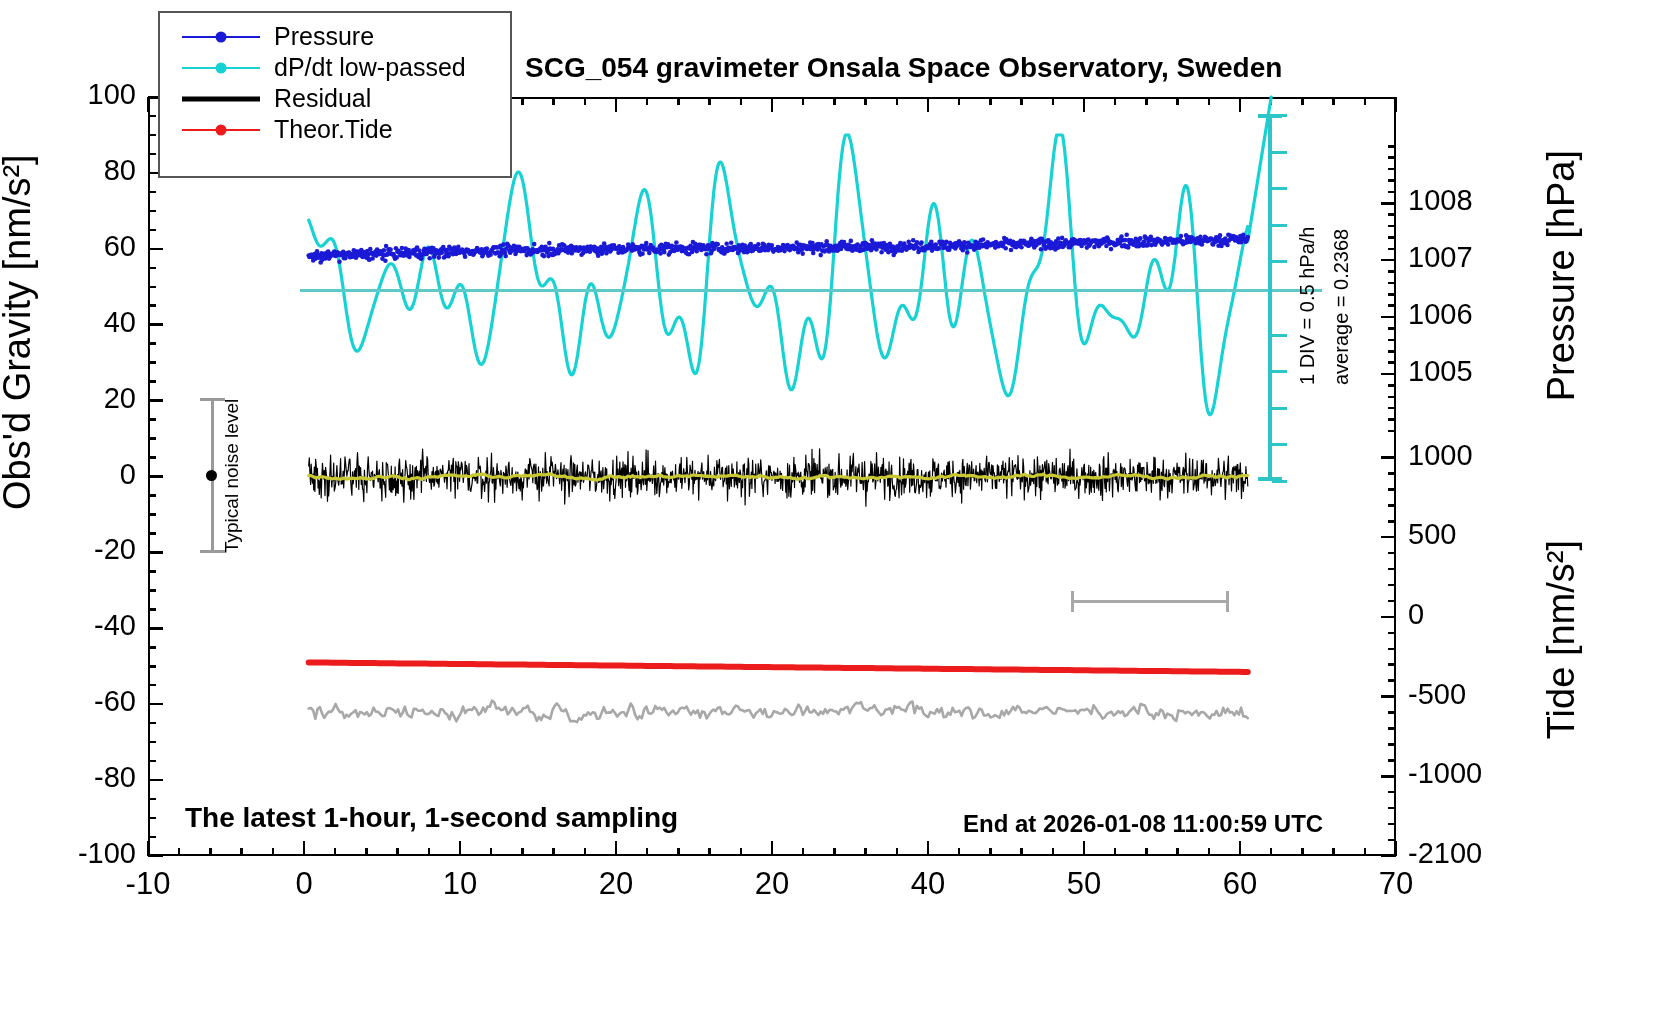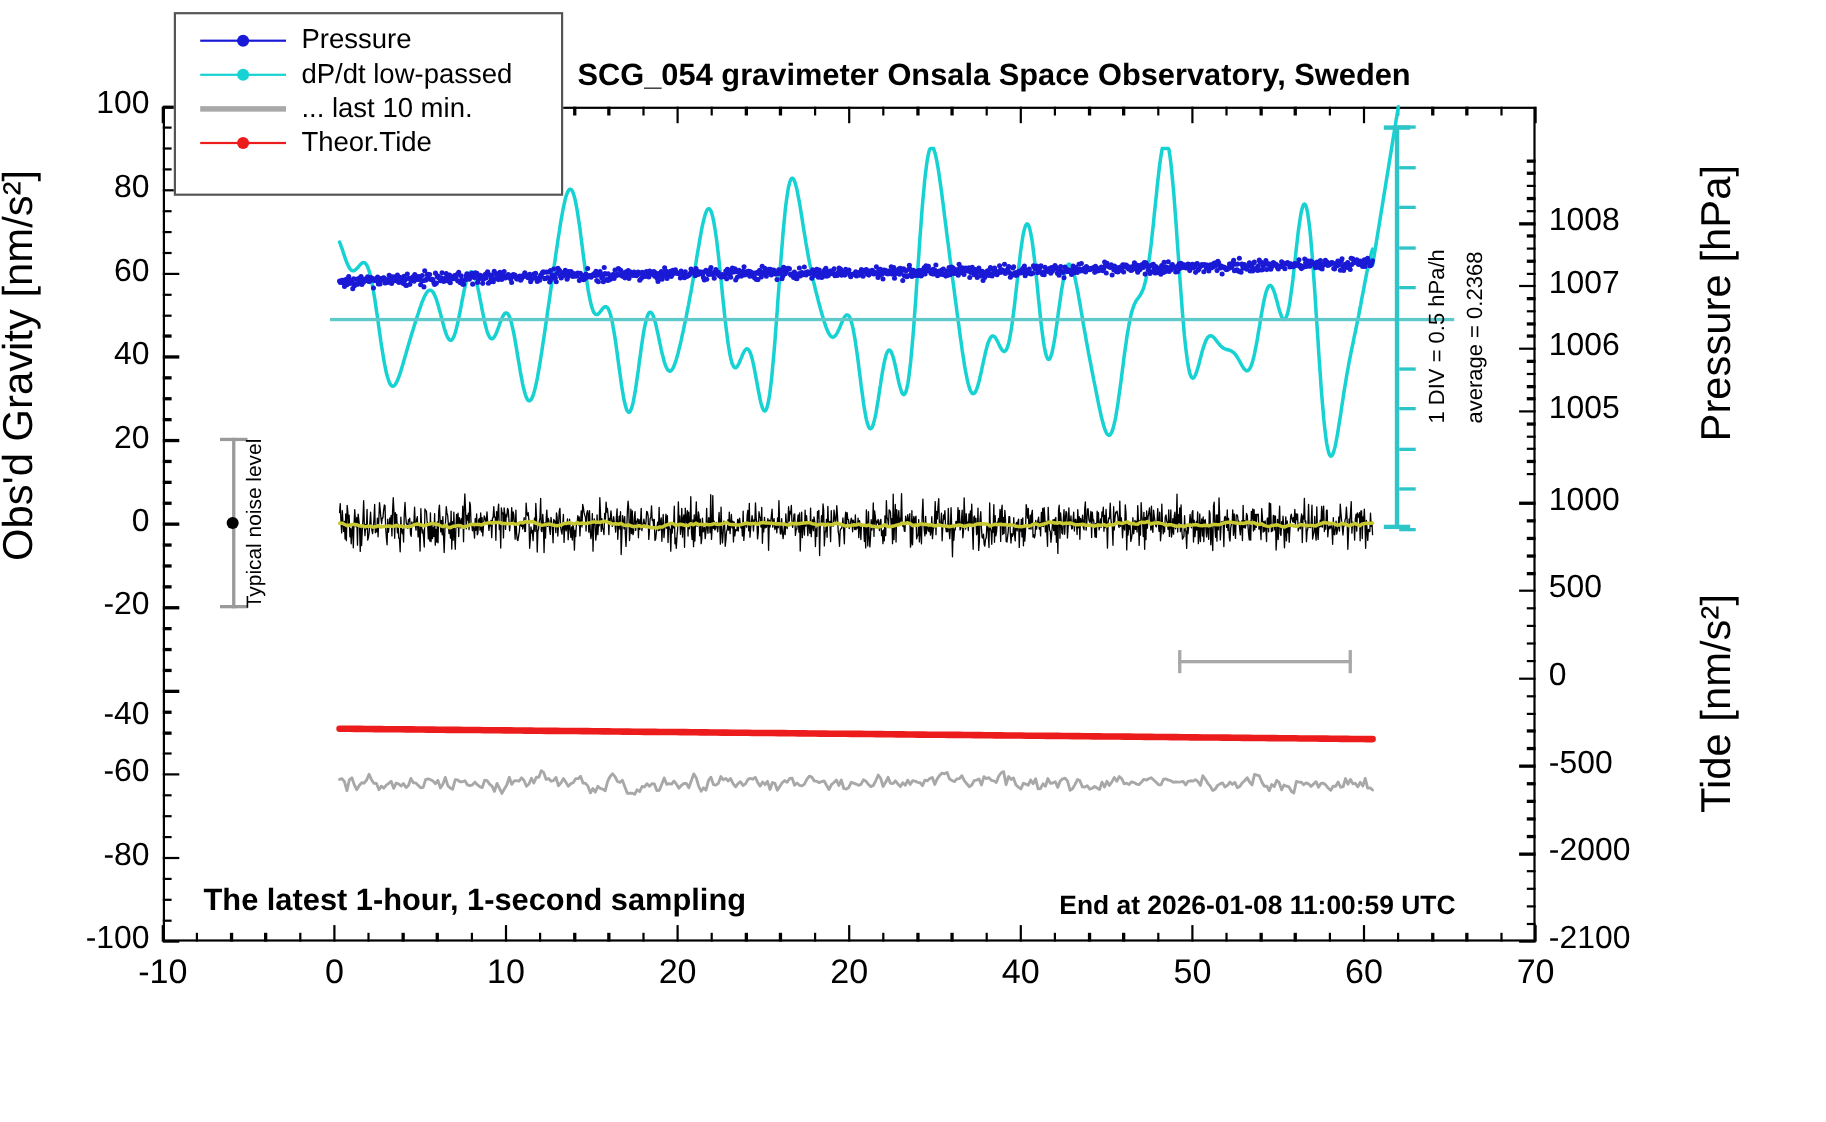--- a/index.html
+++ b/index.html
@@ -262,21 +262,21 @@
       <div class="tick" style="position: absolute; left: 1388px; top: 551.909px; width: 8px; height: 2.5px; background: rgb(0, 0, 0);"></div>
       <div class="tick" style="position: absolute; left: 1388px; top: 520.031px; width: 8px; height: 2.5px; background: rgb(0, 0, 0);"></div>
       <div class="tick" style="position: absolute; left: 1388px; top: 504.092px; width: 8px; height: 2.5px; background: rgb(0, 0, 0);"></div>
       <div class="tick" style="position: absolute; left: 1388px; top: 488.153px; width: 8px; height: 2.5px; background: rgb(0, 0, 0);"></div>
       <div class="tick" style="position: absolute; left: 1388px; top: 472.214px; width: 8px; height: 2.5px; background: rgb(0, 0, 0);"></div>
     </div>
   <div id="labels-layer">
       <div class="" style="position: absolute; left: 0px; width: 136px; text-align: right; top: 837px; font-size: 29px;">-100</div>
       <div class="" style="position: absolute; left: 0px; width: 136px; text-align: right; top: 761.1px; font-size: 29px;">-80</div>
       <div class="" style="position: absolute; left: 0px; width: 136px; text-align: right; top: 685.2px; font-size: 29px;">-60</div>
-      <div class="" style="position: absolute; left: 0px; width: 136px; text-align: right; top: 609.3px; font-size: 29px; margin-top: 24px;">-40</div>
+      <div class="" style="position: absolute; left: 0px; width: 136px; text-align: right; top: 609.3px; font-size: 29px;">-40</div>
       <div class="" style="position: absolute; left: 0px; width: 136px; text-align: right; top: 533.4px; font-size: 29px;">-20</div>
       <div class="" style="position: absolute; left: 0px; width: 136px; text-align: right; top: 457.5px; font-size: 29px;">0</div>
       <div class="" style="position: absolute; left: 0px; width: 136px; text-align: right; top: 381.6px; font-size: 29px;">20</div>
       <div class="" style="position: absolute; left: 0px; width: 136px; text-align: right; top: 305.7px; font-size: 29px;">40</div>
       <div class="" style="position: absolute; left: 0px; width: 136px; text-align: right; top: 229.8px; font-size: 29px;">60</div>
       <div class="" style="position: absolute; left: 0px; width: 136px; text-align: right; top: 153.9px; font-size: 29px;">80</div>
       <div class="" style="position: absolute; left: 0px; width: 136px; text-align: right; top: 78px; font-size: 29px;">100</div>
       <div class="" style="position: absolute; left: 148px; top: 866px; font-size: 31px; transform: translateX(-50%);">-10</div>
       <div class="" style="position: absolute; left: 304px; top: 866px; font-size: 31px; transform: translateX(-50%);">0</div>
       <div class="" style="position: absolute; left: 460px; top: 866px; font-size: 31px; transform: translateX(-50%);">10</div>
@@ -284,21 +284,21 @@
       <div class="" style="position: absolute; left: 772px; top: 866px; font-size: 31px; transform: translateX(-50%);">20</div>
       <div class="" style="position: absolute; left: 928px; top: 866px; font-size: 31px; transform: translateX(-50%);">40</div>
       <div class="" style="position: absolute; left: 1084px; top: 866px; font-size: 31px; transform: translateX(-50%);">50</div>
       <div class="" style="position: absolute; left: 1240px; top: 866px; font-size: 31px; transform: translateX(-50%);">60</div>
       <div class="" style="position: absolute; left: 1396px; top: 866px; font-size: 31px; transform: translateX(-50%);">70</div>
       <div class="" style="position: absolute; left: 1408px; top: 355.035px; font-size: 29px;">1005</div>
       <div class="" style="position: absolute; left: 1408px; top: 298.11px; font-size: 29px;">1006</div>
       <div class="" style="position: absolute; left: 1408px; top: 241.185px; font-size: 29px;">1007</div>
       <div class="" style="position: absolute; left: 1408px; top: 184.26px; font-size: 29px;">1008</div>
       <div class="" style="position: absolute; left: 1408px; top: 837px; font-size: 29px;">-2100</div>
-      <div class="" style="position: absolute; left: 1408px; top: 757.305px; font-size: 29px;">-2000</div>
+      <div class="" style="position: absolute; left: 1408px; top: 757.305px; font-size: 29px;">-1000</div>
       <div class="" style="position: absolute; left: 1408px; top: 677.61px; font-size: 29px;">-500</div>
       <div class="" style="position: absolute; left: 1408px; top: 597.915px; font-size: 29px;">0</div>
       <div class="" style="position: absolute; left: 1408px; top: 518.22px; font-size: 29px;">500</div>
       <div class="" style="position: absolute; left: 1408px; top: 438.525px; font-size: 29px;">1000</div>
     </div>
 
   <svg class="series" id="svg-series" width="1660" height="1020">
       <path d="M308.7 662.5 L313.4 662.5 L318.1 662.5 L322.8 662.6 L327.5 662.6 L332.2 662.7 L336.9 662.7 L341.5 662.8 L346.2 662.8 L350.9 662.9 L355.6 662.9 L360.3 663.0 L365.0 663.0 L369.7 663.1 L374.4 663.1 L379.1 663.2 L383.8 663.2 L388.5 663.3 L393.2 663.3 L397.9 663.4 L402.6 663.4 L407.3 663.5 L412.0 663.5 L416.7 663.5 L421.4 663.6 L426.1 663.6 L430.8 663.7 L435.5 663.7 L440.2 663.8 L444.9 663.8 L449.5 663.9 L454.2 663.9 L458.9 664.0 L463.6 664.0 L468.3 664.1 L473.0 664.1 L477.7 664.2 L482.4 664.2 L487.1 664.3 L491.8 664.3 L496.5 664.4 L501.2 664.4 L505.9 664.4 L510.6 664.5 L515.3 664.5 L520.0 664.6 L524.7 664.6 L529.4 664.7 L534.1 664.7 L538.8 664.8 L543.5 664.8 L548.2 664.9 L552.9 664.9 L557.5 665.0 L562.2 665.0 L566.9 665.1 L571.6 665.1 L576.3 665.2 L581.0 665.2 L585.7 665.3 L590.4 665.3 L595.1 665.3 L599.8 665.4 L604.5 665.4 L609.2 665.5 L613.9 665.5 L618.6 665.6 L623.3 665.6 L628.0 665.7 L632.7 665.7 L637.4 665.8 L642.1 665.8 L646.8 665.9 L651.5 665.9 L656.2 666.0 L660.9 666.0 L665.5 666.1 L670.2 666.1 L674.9 666.2 L679.6 666.2 L684.3 666.3 L689.0 666.3 L693.7 666.3 L698.4 666.4 L703.1 666.4 L707.8 666.5 L712.5 666.5 L717.2 666.6 L721.9 666.6 L726.6 666.7 L731.3 666.7 L736.0 666.8 L740.7 666.8 L745.4 666.9 L750.1 666.9 L754.8 667.0 L759.5 667.0 L764.2 667.1 L768.8 667.1 L773.5 667.2 L778.2 667.2 L782.9 667.2 L787.6 667.3 L792.3 667.3 L797.0 667.4 L801.7 667.4 L806.4 667.5 L811.1 667.5 L815.8 667.6 L820.5 667.6 L825.2 667.7 L829.9 667.7 L834.6 667.8 L839.3 667.8 L844.0 667.9 L848.7 667.9 L853.4 668.0 L858.1 668.0 L862.8 668.1 L867.5 668.1 L872.2 668.1 L876.8 668.2 L881.5 668.2 L886.2 668.3 L890.9 668.3 L895.6 668.4 L900.3 668.4 L905.0 668.5 L909.7 668.5 L914.4 668.6 L919.1 668.6 L923.8 668.7 L928.5 668.7 L933.2 668.8 L937.9 668.8 L942.6 668.9 L947.3 668.9 L952.0 669.0 L956.7 669.0 L961.4 669.0 L966.1 669.1 L970.8 669.1 L975.5 669.2 L980.2 669.2 L984.8 669.3 L989.5 669.3 L994.2 669.4 L998.9 669.4 L1003.6 669.5 L1008.3 669.5 L1013.0 669.6 L1017.7 669.6 L1022.4 669.7 L1027.1 669.7 L1031.8 669.8 L1036.5 669.8 L1041.2 669.9 L1045.9 669.9 L1050.6 670.0 L1055.3 670.0 L1060.0 670.0 L1064.7 670.1 L1069.4 670.1 L1074.1 670.2 L1078.8 670.2 L1083.5 670.3 L1088.1 670.3 L1092.8 670.4 L1097.5 670.4 L1102.2 670.5 L1106.9 670.5 L1111.6 670.6 L1116.3 670.6 L1121.0 670.7 L1125.7 670.7 L1130.4 670.8 L1135.1 670.8 L1139.8 670.9 L1144.5 670.9 L1149.2 670.9 L1153.9 671.0 L1158.6 671.0 L1163.3 671.1 L1168.0 671.1 L1172.7 671.2 L1177.4 671.2 L1182.1 671.3 L1186.8 671.3 L1191.5 671.4 L1196.1 671.4 L1200.8 671.5 L1205.5 671.5 L1210.2 671.6 L1214.9 671.6 L1219.6 671.7 L1224.3 671.7 L1229.0 671.8 L1233.7 671.8 L1238.4 671.8 L1243.1 671.9 L1247.8 671.9 " fill="none" stroke="#ec1c1c" stroke-width="6" stroke-linejoin="round" stroke-linecap="round"></path>
       <path d="M308.7 708.6 L310.9 707.9 L313.2 710.7 L315.4 718.8 L317.6 708.9 L319.9 707.1 L322.1 713.5 L324.3 717.9 L326.6 714.1 L328.8 711.6 L331.0 712.0 L333.3 709.1 L335.5 703.9 L337.7 708.8 L340.0 712.2 L342.2 712.1 L344.5 717.9 L346.7 714.7 L348.9 716.5 L351.2 713.7 L353.4 712.2 L355.6 710.2 L357.9 716.7 L360.1 712.0 L362.3 712.7 L364.6 714.5 L366.8 712.2 L369.1 716.0 L371.3 714.1 L373.5 707.7 L375.8 711.7 L378.0 711.7 L380.2 714.0 L382.5 716.2 L384.7 715.8 L386.9 708.7 L389.2 708.0 L391.4 708.9 L393.6 710.1 L395.9 712.5 L398.1 709.4 L400.4 716.3 L402.6 713.0 L404.8 706.7 L407.1 714.2 L409.3 716.4 L411.5 717.4 L413.8 708.9 L416.0 709.0 L418.2 710.7 L420.5 710.7 L422.7 709.8 L425.0 713.6 L427.2 714.3 L429.4 713.5 L431.7 711.0 L433.9 713.4 L436.1 715.1 L438.4 716.0 L440.6 709.2 L442.8 709.6 L445.1 712.9 L447.3 714.6 L449.5 719.4 L451.8 712.2 L454.0 716.4 L456.3 721.3 L458.5 717.2 L460.7 713.6 L463.0 706.6 L465.2 713.0 L467.4 710.0 L469.7 709.6 L471.9 710.1 L474.1 707.1 L476.4 709.6 L478.6 714.8 L480.9 712.7 L483.1 707.5 L485.3 711.8 L487.6 706.6 L489.8 706.7 L492.0 700.6 L494.3 702.4 L496.5 708.6 L498.7 707.7 L501.0 710.2 L503.2 709.6 L505.4 706.8 L507.7 714.3 L509.9 711.9 L512.2 707.8 L514.4 711.0 L516.6 714.8 L518.9 712.4 L521.1 711.6 L523.3 708.0 L525.6 707.9 L527.8 705.6 L530.0 711.8 L532.3 712.2 L534.5 714.7 L536.8 720.8 L539.0 716.8 L541.2 720.1 L543.5 714.8 L545.7 716.7 L547.9 717.4 L550.2 718.8 L552.4 710.3 L554.6 705.9 L556.9 703.5 L559.1 706.0 L561.3 710.4 L563.6 711.2 L565.8 709.3 L568.1 715.4 L570.3 721.2 L572.5 721.0 L574.8 721.1 L577.0 722.1 L579.2 718.0 L581.5 719.6 L583.7 715.0 L585.9 715.4 L588.2 712.4 L590.4 714.7 L592.7 712.4 L594.9 712.7 L597.1 718.7 L599.4 718.5 L601.6 712.9 L603.8 707.2 L606.1 713.0 L608.3 712.4 L610.5 712.8 L612.8 710.0 L615.0 713.0 L617.2 716.6 L619.5 713.9 L621.7 712.3 L624.0 712.3 L626.2 716.2 L628.4 710.0 L630.7 703.5 L632.9 707.0 L635.1 714.6 L637.4 719.3 L639.6 716.2 L641.8 718.3 L644.1 709.5 L646.3 706.5 L648.6 713.3 L650.8 713.7 L653.0 712.2 L655.3 705.9 L657.5 709.0 L659.7 707.6 L662.0 709.9 L664.2 707.8 L666.4 712.3 L668.7 715.3 L670.9 712.4 L673.1 710.6 L675.4 714.0 L677.6 712.8 L679.9 708.7 L682.1 707.6 L684.3 708.4 L686.6 706.6 L688.8 711.3 L691.0 714.7 L693.3 710.9 L695.5 713.3 L697.7 710.3 L700.0 717.7 L702.2 711.4 L704.5 712.2 L706.7 718.4 L708.9 714.9 L711.2 711.4 L713.4 709.6 L715.6 711.1 L717.9 707.7 L720.1 707.4 L722.3 713.8 L724.6 711.8 L726.8 713.9 L729.0 714.4 L731.3 712.9 L733.5 708.5 L735.8 705.6 L738.0 706.5 L740.2 709.9 L742.5 710.3 L744.7 711.5 L746.9 710.5 L749.2 710.0 L751.4 713.8 L753.6 717.7 L755.9 713.3 L758.1 711.4 L760.4 709.2 L762.6 714.0 L764.8 709.1 L767.1 716.8 L769.3 717.3 L771.5 716.1 L773.8 711.2 L776.0 712.0 L778.2 712.8 L780.5 713.9 L782.7 713.1 L784.9 708.9 L787.2 710.2 L789.4 713.1 L791.7 715.1 L793.9 714.1 L796.1 709.8 L798.4 704.6 L800.6 707.5 L802.8 715.0 L805.1 711.2 L807.3 706.6 L809.5 712.1 L811.8 712.4 L814.0 709.9 L816.3 712.7 L818.5 715.1 L820.7 711.5 L823.0 713.9 L825.2 709.2 L827.4 713.1 L829.7 709.7 L831.9 710.1 L834.1 711.2 L836.4 711.6 L838.6 714.2 L840.8 709.2 L843.1 709.8 L845.3 707.7 L847.6 706.9 L849.8 713.1 L852.0 708.1 L854.3 704.9 L856.5 702.8 L858.7 703.5 L861.0 702.2 L863.2 708.1 L865.4 709.5 L867.7 710.6 L869.9 708.1 L872.2 707.9 L874.4 705.2 L876.6 709.7 L878.9 712.5 L881.1 715.2 L883.3 713.9 L885.6 709.6 L887.8 709.2 L890.0 708.2 L892.3 713.6 L894.5 706.1 L896.7 707.8 L899.0 706.9 L901.2 709.5 L903.5 709.9 L905.7 711.3 L907.9 705.7 L910.2 702.5 L912.4 701.5 L914.6 713.2 L916.9 705.9 L919.1 708.6 L921.3 707.3 L923.6 713.6 L925.8 715.6 L928.1 717.2 L930.3 712.0 L932.5 712.9 L934.8 713.8 L937.0 709.0 L939.2 712.5 L941.5 708.0 L943.7 717.1 L945.9 716.8 L948.2 712.6 L950.4 714.8 L952.6 707.8 L954.9 712.2 L957.1 711.8 L959.4 710.7 L961.6 715.8 L963.8 710.1 L966.1 708.0 L968.3 707.4 L970.5 710.1 L972.8 718.5 L975.0 717.1 L977.2 713.3 L979.5 708.7 L981.7 709.7 L984.0 715.4 L986.2 715.5 L988.4 714.2 L990.7 717.5 L992.9 716.6 L995.1 715.0 L997.4 716.4 L999.6 717.8 L1001.8 711.0 L1004.1 715.5 L1006.3 710.3 L1008.5 714.1 L1010.8 710.8 L1013.0 706.8 L1015.3 710.2 L1017.5 706.0 L1019.7 707.8 L1022.0 712.6 L1024.2 712.0 L1026.4 713.2 L1028.7 710.7 L1030.9 711.4 L1033.1 712.8 L1035.4 713.3 L1037.6 711.2 L1039.9 708.4 L1042.1 709.2 L1044.3 708.0 L1046.6 707.0 L1048.8 709.1 L1051.0 711.1 L1053.3 713.5 L1055.5 713.4 L1057.7 708.4 L1060.0 708.1 L1062.2 709.2 L1064.4 709.7 L1066.7 711.1 L1068.9 710.8 L1071.2 711.0 L1073.4 710.8 L1075.6 710.4 L1077.9 713.6 L1080.1 710.3 L1082.3 709.8 L1084.6 710.1 L1086.8 708.8 L1089.0 710.5 L1091.3 714.0 L1093.5 705.2 L1095.8 708.4 L1098.0 712.1 L1100.2 714.7 L1102.5 718.6 L1104.7 717.4 L1106.9 714.0 L1109.2 712.6 L1111.4 711.7 L1113.6 715.4 L1115.9 713.9 L1118.1 711.0 L1120.3 713.1 L1122.6 711.3 L1124.8 716.1 L1127.1 714.9 L1129.3 711.7 L1131.5 709.8 L1133.8 707.0 L1136.0 710.9 L1138.2 713.6 L1140.5 704.0 L1142.7 704.7 L1144.9 705.4 L1147.2 711.1 L1149.4 714.8 L1151.7 714.7 L1153.9 718.9 L1156.1 713.2 L1158.4 715.1 L1160.6 709.5 L1162.8 711.3 L1165.1 718.1 L1167.3 713.6 L1169.5 714.7 L1171.8 715.4 L1174.0 719.3 L1176.2 720.9 L1178.5 710.4 L1180.7 711.0 L1183.0 711.1 L1185.2 713.4 L1187.4 711.7 L1189.7 712.6 L1191.9 715.0 L1194.1 712.7 L1196.4 710.6 L1198.6 715.6 L1200.8 712.2 L1203.1 712.0 L1205.3 713.8 L1207.6 716.6 L1209.8 718.5 L1212.0 714.6 L1214.3 714.8 L1216.5 710.9 L1218.7 715.7 L1221.0 715.2 L1223.2 707.8 L1225.4 713.0 L1227.7 708.6 L1229.9 712.6 L1232.1 712.1 L1234.4 715.3 L1236.6 711.1 L1238.9 714.6 L1241.1 707.7 L1243.3 716.4 L1245.6 716.3 L1247.8 718.2 " fill="none" stroke="#a8a8a8" stroke-width="2.6" stroke-linejoin="round" stroke-linecap="round"></path>
       <path d="M308.7 465.9 L309.3 457.8 L309.9 472.4 L310.6 484.5 L311.2 464.2 L311.8 475.8 L312.4 483.1 L313.1 474.0 L313.7 490.0 L314.3 467.1 L314.9 491.5 L315.6 459.4 L316.2 465.0 L316.8 476.0 L317.4 468.4 L318.1 488.0 L318.7 480.6 L319.3 494.4 L319.9 481.8 L320.6 477.9 L321.2 498.0 L321.8 477.8 L322.5 463.3 L323.1 473.8 L323.7 478.8 L324.3 470.4 L325.0 495.6 L325.6 467.4 L326.2 472.8 L326.8 477.7 L327.5 501.3 L328.1 479.8 L328.7 496.0 L329.3 483.9 L330.0 471.3 L330.6 455.2 L331.2 476.4 L331.8 486.9 L332.5 476.7 L333.1 480.7 L333.7 463.1 L334.3 491.1 L335.0 488.2 L335.6 484.1 L336.2 476.1 L336.9 465.6 L337.5 478.6 L338.1 481.9 L338.7 485.1 L339.4 478.9 L340.0 471.3 L340.6 458.6 L341.2 484.3 L341.9 477.8 L342.5 483.6 L343.1 471.0 L343.7 488.0 L344.4 472.1 L345.0 456.9 L345.6 463.1 L346.2 470.0 L346.9 476.1 L347.5 470.9 L348.1 470.9 L348.7 464.4 L349.4 459.1 L350.0 459.5 L350.6 479.4 L351.3 489.5 L351.9 495.2 L352.5 471.9 L353.1 483.9 L353.8 478.2 L354.4 470.9 L355.0 478.2 L355.6 468.6 L356.3 487.2 L356.9 464.3 L357.5 452.5 L358.1 464.1 L358.8 489.4 L359.4 466.1 L360.0 477.4 L360.6 467.7 L361.3 484.3 L361.9 476.4 L362.5 489.1 L363.1 489.3 L363.8 501.6 L364.4 470.1 L365.0 482.0 L365.7 485.0 L366.3 481.0 L366.9 492.7 L367.5 468.1 L368.2 456.8 L368.8 469.0 L369.4 476.0 L370.0 476.2 L370.7 480.3 L371.3 472.5 L371.9 473.6 L372.5 471.1 L373.2 485.6 L373.8 487.5 L374.4 474.4 L375.0 477.0 L375.7 476.1 L376.3 474.8 L376.9 461.1 L377.5 477.1 L378.2 481.9 L378.8 472.1 L379.4 469.7 L380.1 488.1 L380.7 476.2 L381.3 485.7 L381.9 501.0 L382.6 462.5 L383.2 477.0 L383.8 484.4 L384.4 481.7 L385.1 489.0 L385.7 497.3 L386.3 462.7 L386.9 464.5 L387.6 464.4 L388.2 473.1 L388.8 477.3 L389.4 489.9 L390.1 475.6 L390.7 491.8 L391.3 466.2 L391.9 492.4 L392.6 474.9 L393.2 489.6 L393.8 479.7 L394.5 487.6 L395.1 466.9 L395.7 495.6 L396.3 481.2 L397.0 492.7 L397.6 474.5 L398.2 493.4 L398.8 465.0 L399.5 459.2 L400.1 473.6 L400.7 483.6 L401.3 473.1 L402.0 486.2 L402.6 469.6 L403.2 487.2 L403.8 502.2 L404.5 480.2 L405.1 473.9 L405.7 460.6 L406.3 466.3 L407.0 468.8 L407.6 476.7 L408.2 485.0 L408.9 475.3 L409.5 489.1 L410.1 464.7 L410.7 499.1 L411.4 474.2 L412.0 491.1 L412.6 465.7 L413.2 486.0 L413.9 499.4 L414.5 478.8 L415.1 467.6 L415.7 479.4 L416.4 466.4 L417.0 487.8 L417.6 470.6 L418.2 473.5 L418.9 479.9 L419.5 471.4 L420.1 478.4 L420.7 460.2 L421.4 492.4 L422.0 462.7 L422.6 449.1 L423.3 465.7 L423.9 480.7 L424.5 468.5 L425.1 472.9 L425.8 466.4 L426.4 481.5 L427.0 456.6 L427.6 459.3 L428.3 477.4 L428.9 477.4 L429.5 482.5 L430.1 477.6 L430.8 482.5 L431.4 489.2 L432.0 471.5 L432.6 482.1 L433.3 467.3 L433.9 486.2 L434.5 484.5 L435.1 472.7 L435.8 471.4 L436.4 481.9 L437.0 466.3 L437.7 483.6 L438.3 470.6 L438.9 487.2 L439.5 478.3 L440.2 469.0 L440.8 470.5 L441.4 472.7 L442.0 476.1 L442.7 465.3 L443.3 474.2 L443.9 474.6 L444.5 482.2 L445.2 476.1 L445.8 478.0 L446.4 473.2 L447.0 488.8 L447.7 471.0 L448.3 470.6 L448.9 460.5 L449.5 470.0 L450.2 470.2 L450.8 491.2 L451.4 465.1 L452.1 475.0 L452.7 464.6 L453.3 458.3 L453.9 481.4 L454.6 474.6 L455.2 498.2 L455.8 461.7 L456.4 466.9 L457.1 466.3 L457.7 489.0 L458.3 461.7 L458.9 466.6 L459.6 481.3 L460.2 467.7 L460.8 469.8 L461.4 462.1 L462.1 463.9 L462.7 473.5 L463.3 482.5 L463.9 475.4 L464.6 474.6 L465.2 461.4 L465.8 476.3 L466.5 465.4 L467.1 468.1 L467.7 476.8 L468.3 490.1 L469.0 463.7 L469.6 484.6 L470.2 490.4 L470.8 491.4 L471.5 487.0 L472.1 483.3 L472.7 476.1 L473.3 476.6 L474.0 478.4 L474.6 474.9 L475.2 480.9 L475.8 478.1 L476.5 470.5 L477.1 483.2 L477.7 483.1 L478.3 457.4 L479.0 467.2 L479.6 468.7 L480.2 466.1 L480.9 473.8 L481.5 498.4 L482.1 489.8 L482.7 479.1 L483.4 484.4 L484.0 482.1 L484.6 491.5 L485.2 481.3 L485.9 471.1 L486.5 483.1 L487.1 457.6 L487.7 470.0 L488.4 501.9 L489.0 483.0 L489.6 480.9 L490.2 474.3 L490.9 470.7 L491.5 453.0 L492.1 482.7 L492.7 483.2 L493.4 467.6 L494.0 476.6 L494.6 502.3 L495.3 475.3 L495.9 489.1 L496.5 472.4 L497.1 463.7 L497.8 478.6 L498.4 471.3 L499.0 473.3 L499.6 481.1 L500.3 485.8 L500.9 470.3 L501.5 475.0 L502.1 479.1 L502.8 493.4 L503.4 472.3 L504.0 473.5 L504.6 473.7 L505.3 484.2 L505.9 466.2 L506.5 470.5 L507.1 487.3 L507.8 476.1 L508.4 464.9 L509.0 462.1 L509.7 479.5 L510.3 483.1 L510.9 485.5 L511.5 478.6 L512.2 467.7 L512.8 493.1 L513.4 478.0 L514.0 477.5 L514.7 482.6 L515.3 478.1 L515.9 471.8 L516.5 490.7 L517.2 479.4 L517.8 472.0 L518.4 482.2 L519.0 488.6 L519.7 479.0 L520.3 490.9 L520.9 475.5 L521.5 480.8 L522.2 500.1 L522.8 482.2 L523.4 487.8 L524.1 474.3 L524.7 475.2 L525.3 468.8 L525.9 477.2 L526.6 470.0 L527.2 487.2 L527.8 475.9 L528.4 464.4 L529.1 479.0 L529.7 458.5 L530.3 461.2 L530.9 465.6 L531.6 468.6 L532.2 470.0 L532.8 482.7 L533.4 466.9 L534.1 464.2 L534.7 467.9 L535.3 483.8 L535.9 464.2 L536.6 482.8 L537.2 489.7 L537.8 486.1 L538.5 466.9 L539.1 501.1 L539.7 476.3 L540.3 471.7 L541.0 477.6 L541.6 491.1 L542.2 485.5 L542.8 468.2 L543.5 486.0 L544.1 476.6 L544.7 478.1 L545.3 452.5 L546.0 468.9 L546.6 483.1 L547.2 471.6 L547.8 479.7 L548.5 482.2 L549.1 486.0 L549.7 466.8 L550.3 473.6 L551.0 456.5 L551.6 465.5 L552.2 462.2 L552.9 469.3 L553.5 486.0 L554.1 471.3 L554.7 473.6 L555.4 464.4 L556.0 470.6 L556.6 478.6 L557.2 476.6 L557.9 469.8 L558.5 475.3 L559.1 476.6 L559.7 483.7 L560.4 469.8 L561.0 462.6 L561.6 490.3 L562.2 478.5 L562.9 469.2 L563.5 480.9 L564.1 465.2 L564.7 504.1 L565.4 484.6 L566.0 468.7 L566.6 473.4 L567.3 480.7 L567.9 469.6 L568.5 485.4 L569.1 496.7 L569.8 480.3 L570.4 463.4 L571.0 455.5 L571.6 462.8 L572.3 491.4 L572.9 482.3 L573.5 462.9 L574.1 485.0 L574.8 464.4 L575.4 486.1 L576.0 484.0 L576.6 471.1 L577.3 465.1 L577.9 482.2 L578.5 474.3 L579.1 473.5 L579.8 471.6 L580.4 488.9 L581.0 472.4 L581.7 481.2 L582.3 475.0 L582.9 462.1 L583.5 482.3 L584.2 478.4 L584.8 475.7 L585.4 471.9 L586.0 476.8 L586.7 479.6 L587.3 474.2 L587.9 464.9 L588.5 465.4 L589.2 469.3 L589.8 490.4 L590.4 482.2 L591.0 471.5 L591.7 469.9 L592.3 459.9 L592.9 473.0 L593.5 472.1 L594.2 478.4 L594.8 472.1 L595.4 491.3 L596.1 489.9 L596.7 483.6 L597.3 478.9 L597.9 474.7 L598.6 482.4 L599.2 461.2 L599.8 482.0 L600.4 475.6 L601.1 470.8 L601.7 492.1 L602.3 478.5 L602.9 467.7 L603.6 488.7 L604.2 481.6 L604.8 477.0 L605.4 467.5 L606.1 480.3 L606.7 468.8 L607.3 493.2 L607.9 478.1 L608.6 480.2 L609.2 481.5 L609.8 501.1 L610.5 476.7 L611.1 484.6 L611.7 476.8 L612.3 479.9 L613.0 460.2 L613.6 494.4 L614.2 489.2 L614.8 498.4 L615.5 486.7 L616.1 480.4 L616.7 456.2 L617.3 476.0 L618.0 469.1 L618.6 485.7 L619.2 479.7 L619.8 462.1 L620.5 488.3 L621.1 471.5 L621.7 468.2 L622.3 497.5 L623.0 461.9 L623.6 472.0 L624.2 475.3 L624.9 464.3 L625.5 487.3 L626.1 465.7 L626.7 480.7 L627.4 474.7 L628.0 451.6 L628.6 483.7 L629.2 490.5 L629.9 472.6 L630.5 497.0 L631.1 468.2 L631.7 491.9 L632.4 471.6 L633.0 456.2 L633.6 478.3 L634.2 478.2 L634.9 465.3 L635.5 469.0 L636.1 487.1 L636.7 472.0 L637.4 494.2 L638.0 489.6 L638.6 471.0 L639.3 483.5 L639.9 481.8 L640.5 479.5 L641.1 489.7 L641.8 482.8 L642.4 462.2 L643.0 479.4 L643.6 484.8 L644.3 470.5 L644.9 471.3 L645.5 484.3 L646.1 449.8 L646.8 490.4 L647.4 480.4 L648.0 450.5 L648.6 480.3 L649.3 473.8 L649.9 481.8 L650.5 480.4 L651.1 474.9 L651.8 477.2 L652.4 483.4 L653.0 478.1 L653.7 465.9 L654.3 477.0 L654.9 494.7 L655.5 461.0 L656.2 483.6 L656.8 493.5 L657.4 484.8 L658.0 473.7 L658.7 474.4 L659.3 496.6 L659.9 491.1 L660.5 482.9 L661.2 481.5 L661.8 472.5 L662.4 482.0 L663.0 465.5 L663.7 485.1 L664.3 476.3 L664.9 467.7 L665.5 479.8 L666.2 473.8 L666.8 492.8 L667.4 474.5 L668.0 487.1 L668.7 481.6 L669.3 482.1 L669.9 482.5 L670.6 472.1 L671.2 482.8 L671.8 473.1 L672.4 471.1 L673.1 478.0 L673.7 480.1 L674.3 476.9 L674.9 487.3 L675.6 464.7 L676.2 491.3 L676.8 482.9 L677.4 475.4 L678.1 475.2 L678.7 479.2 L679.3 468.1 L679.9 463.9 L680.6 482.5 L681.2 457.6 L681.8 488.3 L682.4 480.6 L683.1 474.1 L683.7 468.7 L684.3 473.7 L685.0 482.7 L685.6 472.4 L686.2 474.7 L686.8 457.3 L687.5 472.5 L688.1 474.7 L688.7 489.9 L689.3 484.4 L690.0 465.2 L690.6 469.6 L691.2 471.0 L691.8 479.1 L692.5 461.3 L693.1 493.9 L693.7 476.3 L694.3 483.5 L695.0 470.3 L695.6 479.9 L696.2 474.4 L696.8 479.3 L697.5 475.2 L698.1 471.4 L698.7 500.2 L699.4 472.8 L700.0 479.1 L700.6 474.4 L701.2 469.4 L701.9 462.9 L702.5 479.2 L703.1 475.3 L703.7 471.5 L704.4 481.4 L705.0 478.8 L705.6 475.6 L706.2 484.3 L706.9 470.8 L707.5 479.8 L708.1 455.2 L708.7 473.0 L709.4 485.3 L710.0 485.5 L710.6 471.5 L711.2 482.4 L711.9 489.7 L712.5 484.4 L713.1 477.7 L713.8 485.9 L714.4 467.2 L715.0 477.8 L715.6 480.6 L716.3 474.0 L716.9 460.6 L717.5 473.8 L718.1 464.9 L718.8 467.1 L719.4 459.4 L720.0 476.5 L720.6 479.4 L721.3 473.5 L721.9 467.5 L722.5 467.3 L723.1 486.7 L723.8 481.1 L724.4 481.1 L725.0 473.6 L725.6 468.0 L726.3 483.8 L726.9 466.2 L727.5 501.0 L728.2 478.0 L728.8 465.5 L729.4 488.8 L730.0 476.3 L730.7 475.9 L731.3 486.4 L731.9 463.8 L732.5 478.3 L733.2 468.8 L733.8 476.2 L734.4 487.0 L735.0 474.8 L735.7 477.3 L736.3 484.8 L736.9 461.9 L737.5 487.9 L738.2 477.0 L738.8 472.5 L739.4 482.4 L740.0 469.9 L740.7 474.2 L741.3 496.8 L741.9 480.8 L742.6 487.6 L743.2 464.9 L743.8 470.9 L744.4 463.9 L745.1 505.0 L745.7 478.5 L746.3 477.6 L746.9 468.7 L747.6 476.5 L748.2 458.2 L748.8 464.2 L749.4 496.3 L750.1 483.9 L750.7 482.8 L751.3 472.2 L751.9 488.4 L752.6 460.3 L753.2 477.2 L753.8 477.6 L754.4 474.0 L755.1 492.4 L755.7 464.2 L756.3 478.2 L757.0 476.2 L757.6 478.2 L758.2 463.7 L758.8 468.8 L759.5 476.7 L760.1 472.1 L760.7 459.8 L761.3 467.6 L762.0 483.1 L762.6 486.7 L763.2 496.6 L763.8 482.2 L764.5 480.7 L765.1 480.2 L765.7 477.7 L766.3 470.8 L767.0 482.8 L767.6 494.4 L768.2 472.4 L768.8 465.5 L769.5 479.4 L770.1 466.0 L770.7 472.0 L771.4 472.4 L772.0 480.5 L772.6 477.5 L773.2 474.9 L773.9 471.1 L774.5 473.1 L775.1 483.4 L775.7 472.8 L776.4 475.7 L777.0 481.4 L777.6 468.1 L778.2 481.5 L778.9 476.6 L779.5 480.0 L780.1 471.0 L780.7 488.8 L781.4 473.4 L782.0 479.5 L782.6 490.5 L783.2 476.5 L783.9 477.8 L784.5 478.0 L785.1 477.2 L785.8 492.1 L786.4 479.2 L787.0 498.1 L787.6 463.5 L788.3 479.9 L788.9 496.3 L789.5 465.2 L790.1 487.3 L790.8 497.2 L791.4 487.8 L792.0 472.5 L792.6 482.0 L793.3 476.3 L793.9 457.3 L794.5 487.6 L795.1 464.5 L795.8 470.1 L796.4 477.8 L797.0 473.8 L797.6 475.4 L798.3 472.2 L798.9 477.4 L799.5 482.3 L800.2 473.4 L800.8 472.2 L801.4 486.9 L802.0 482.5 L802.7 494.2 L803.3 481.8 L803.9 491.6 L804.5 468.9 L805.2 487.0 L805.8 455.2 L806.4 470.7 L807.0 471.8 L807.7 478.0 L808.3 463.6 L808.9 464.0 L809.5 465.9 L810.2 479.2 L810.8 471.6 L811.4 494.2 L812.0 449.3 L812.7 490.6 L813.3 473.1 L813.9 458.6 L814.6 492.7 L815.2 463.3 L815.8 477.9 L816.4 473.9 L817.1 464.3 L817.7 477.0 L818.3 471.2 L818.9 473.6 L819.6 448.8 L820.2 475.6 L820.8 478.6 L821.4 475.9 L822.1 482.7 L822.7 483.1 L823.3 469.2 L823.9 476.1 L824.6 474.9 L825.2 467.8 L825.8 474.0 L826.4 476.0 L827.1 466.9 L827.7 497.4 L828.3 493.7 L829.0 464.2 L829.6 495.2 L830.2 473.7 L830.8 469.5 L831.5 476.4 L832.1 471.4 L832.7 469.3 L833.3 489.9 L834.0 487.1 L834.6 486.2 L835.2 472.4 L835.8 492.6 L836.5 476.2 L837.1 483.6 L837.7 494.4 L838.3 469.6 L839.0 453.7 L839.6 473.7 L840.2 481.5 L840.8 487.2 L841.5 469.4 L842.1 485.1 L842.7 479.5 L843.4 477.9 L844.0 482.6 L844.6 483.2 L845.2 476.6 L845.9 486.5 L846.5 483.5 L847.1 469.8 L847.7 489.7 L848.4 481.2 L849.0 479.7 L849.6 471.8 L850.2 456.0 L850.9 486.1 L851.5 465.0 L852.1 471.7 L852.7 461.0 L853.4 453.3 L854.0 477.4 L854.6 477.2 L855.2 476.1 L855.9 466.6 L856.5 491.6 L857.1 478.0 L857.8 468.2 L858.4 472.0 L859.0 464.2 L859.6 478.3 L860.3 483.4 L860.9 478.5 L861.5 483.3 L862.1 462.3 L862.8 482.2 L863.4 489.7 L864.0 479.5 L864.6 461.5 L865.3 482.5 L865.9 506.2 L866.5 478.7 L867.1 491.2 L867.8 481.1 L868.4 481.7 L869.0 474.0 L869.6 474.2 L870.3 477.8 L870.9 461.4 L871.5 477.0 L872.2 463.9 L872.8 481.9 L873.4 480.5 L874.0 473.7 L874.7 463.8 L875.3 488.9 L875.9 482.7 L876.5 452.6 L877.2 473.3 L877.8 480.9 L878.4 467.0 L879.0 477.2 L879.7 474.6 L880.3 482.3 L880.9 467.3 L881.5 476.2 L882.2 464.5 L882.8 478.4 L883.4 458.3 L884.0 479.2 L884.7 499.3 L885.3 470.3 L885.9 469.1 L886.6 475.4 L887.2 471.3 L887.8 486.2 L888.4 484.6 L889.1 461.9 L889.7 500.4 L890.3 492.2 L890.9 472.6 L891.6 465.2 L892.2 480.1 L892.8 488.4 L893.4 489.2 L894.1 485.7 L894.7 494.9 L895.3 496.5 L895.9 490.2 L896.6 488.8 L897.2 476.9 L897.8 476.7 L898.4 485.4 L899.1 497.8 L899.7 457.1 L900.3 481.1 L901.0 482.8 L901.6 494.8 L902.2 477.5 L902.8 483.9 L903.5 458.8 L904.1 493.0 L904.7 468.7 L905.3 487.2 L906.0 483.1 L906.6 474.6 L907.2 475.6 L907.8 471.2 L908.5 477.4 L909.1 463.0 L909.7 492.2 L910.3 465.3 L911.0 459.3 L911.6 485.9 L912.2 470.3 L912.8 485.0 L913.5 463.9 L914.1 472.2 L914.7 492.3 L915.4 492.8 L916.0 487.9 L916.6 483.0 L917.2 469.7 L917.9 469.6 L918.5 485.0 L919.1 493.7 L919.7 485.1 L920.4 487.5 L921.0 485.9 L921.6 470.6 L922.2 484.7 L922.9 491.7 L923.5 477.3 L924.1 474.9 L924.7 482.6 L925.4 473.8 L926.0 472.0 L926.6 497.6 L927.2 478.2 L927.9 482.9 L928.5 472.1 L929.1 488.1 L929.8 470.9 L930.4 496.2 L931.0 478.1 L931.6 491.9 L932.3 482.2 L932.9 458.8 L933.5 463.1 L934.1 470.9 L934.8 462.2 L935.4 480.7 L936.0 480.6 L936.6 468.3 L937.3 481.0 L937.9 466.9 L938.5 463.9 L939.1 488.2 L939.8 486.0 L940.4 489.0 L941.0 486.4 L941.6 473.1 L942.3 481.1 L942.9 476.6 L943.5 473.4 L944.2 470.2 L944.8 480.9 L945.4 475.1 L946.0 487.2 L946.7 465.9 L947.3 478.4 L947.9 462.3 L948.5 478.7 L949.2 461.4 L949.8 469.6 L950.4 483.6 L951.0 474.1 L951.7 484.8 L952.3 496.6 L952.9 461.2 L953.5 474.6 L954.2 482.1 L954.8 483.0 L955.4 493.0 L956.0 486.8 L956.7 477.0 L957.3 472.5 L957.9 482.4 L958.6 472.0 L959.2 486.1 L959.8 470.4 L960.4 493.0 L961.1 477.7 L961.7 503.1 L962.3 464.0 L962.9 459.3 L963.6 489.2 L964.2 466.3 L964.8 474.7 L965.4 484.7 L966.1 485.6 L966.7 471.9 L967.3 463.4 L967.9 485.7 L968.6 470.6 L969.2 464.9 L969.8 466.5 L970.4 489.1 L971.1 478.6 L971.7 461.7 L972.3 477.0 L973.0 477.2 L973.6 469.1 L974.2 480.8 L974.8 480.6 L975.5 473.2 L976.1 465.5 L976.7 482.7 L977.3 473.1 L978.0 472.0 L978.6 476.6 L979.2 485.9 L979.8 463.3 L980.5 479.8 L981.1 469.8 L981.7 490.3 L982.3 471.2 L983.0 475.9 L983.6 473.8 L984.2 468.4 L984.8 479.4 L985.5 481.6 L986.1 462.8 L986.7 456.2 L987.4 482.0 L988.0 475.4 L988.6 462.8 L989.2 462.5 L989.9 472.1 L990.5 474.7 L991.1 473.5 L991.7 464.9 L992.4 488.7 L993.0 465.5 L993.6 473.3 L994.2 472.7 L994.9 478.6 L995.5 488.2 L996.1 475.8 L996.7 488.5 L997.4 464.8 L998.0 474.8 L998.6 466.1 L999.2 481.6 L999.9 478.0 L1000.5 471.8 L1001.1 479.3 L1001.8 465.3 L1002.4 469.5 L1003.0 461.1 L1003.6 483.0 L1004.3 468.6 L1004.9 479.7 L1005.5 463.2 L1006.1 474.6 L1006.8 498.3 L1007.4 474.7 L1008.0 470.8 L1008.6 471.4 L1009.3 457.5 L1009.9 472.0 L1010.5 477.2 L1011.1 476.8 L1011.8 495.7 L1012.4 460.7 L1013.0 481.7 L1013.6 471.0 L1014.3 465.7 L1014.9 466.2 L1015.5 464.6 L1016.2 469.1 L1016.8 478.0 L1017.4 479.5 L1018.0 455.5 L1018.7 478.3 L1019.3 470.5 L1019.9 475.7 L1020.5 488.9 L1021.2 476.2 L1021.8 479.0 L1022.4 481.8 L1023.0 458.9 L1023.7 467.3 L1024.3 499.9 L1024.9 476.4 L1025.5 486.4 L1026.2 477.4 L1026.8 481.0 L1027.4 477.6 L1028.0 492.2 L1028.7 489.1 L1029.3 485.0 L1029.9 470.7 L1030.6 485.3 L1031.2 480.3 L1031.8 473.0 L1032.4 481.3 L1033.1 474.0 L1033.7 483.7 L1034.3 459.6 L1034.9 472.0 L1035.6 495.8 L1036.2 473.1 L1036.8 486.5 L1037.4 456.9 L1038.1 469.4 L1038.7 474.4 L1039.3 487.7 L1039.9 465.8 L1040.6 499.4 L1041.2 470.3 L1041.8 490.6 L1042.4 464.5 L1043.1 480.1 L1043.7 470.1 L1044.3 466.5 L1045.0 461.7 L1045.6 470.4 L1046.2 481.9 L1046.8 460.2 L1047.5 480.7 L1048.1 483.9 L1048.7 463.7 L1049.3 469.4 L1050.0 473.7 L1050.6 478.1 L1051.2 479.0 L1051.8 475.4 L1052.5 462.4 L1053.1 475.7 L1053.7 483.1 L1054.3 465.5 L1055.0 491.6 L1055.6 484.5 L1056.2 458.3 L1056.8 476.0 L1057.5 485.2 L1058.1 478.3 L1058.7 483.6 L1059.3 470.0 L1060.0 468.1 L1060.6 473.3 L1061.2 475.3 L1061.9 481.2 L1062.5 463.5 L1063.1 487.6 L1063.7 478.6 L1064.4 463.6 L1065.0 488.2 L1065.6 483.8 L1066.2 471.5 L1066.9 485.6 L1067.5 469.1 L1068.1 465.7 L1068.7 480.7 L1069.4 474.2 L1070.0 449.2 L1070.6 483.7 L1071.2 467.8 L1071.9 474.9 L1072.5 461.7 L1073.1 483.3 L1073.7 459.1 L1074.4 482.3 L1075.0 490.1 L1075.6 488.8 L1076.3 487.6 L1076.9 468.8 L1077.5 482.6 L1078.1 482.8 L1078.8 498.5 L1079.4 477.4 L1080.0 485.1 L1080.6 479.0 L1081.3 476.2 L1081.9 467.7 L1082.5 473.9 L1083.1 479.8 L1083.8 465.6 L1084.4 464.2 L1085.0 492.8 L1085.6 472.8 L1086.3 487.9 L1086.9 481.4 L1087.5 474.1 L1088.1 481.9 L1088.8 465.3 L1089.4 494.2 L1090.0 487.8 L1090.7 467.2 L1091.3 492.3 L1091.9 477.3 L1092.5 471.7 L1093.2 487.3 L1093.8 470.0 L1094.4 492.4 L1095.0 473.4 L1095.7 472.5 L1096.3 481.3 L1096.9 488.1 L1097.5 479.1 L1098.2 481.9 L1098.8 490.3 L1099.4 464.2 L1100.0 466.9 L1100.7 495.2 L1101.3 476.8 L1101.9 486.9 L1102.5 500.5 L1103.2 460.2 L1103.8 456.5 L1104.4 479.3 L1105.1 488.4 L1105.7 468.2 L1106.3 492.0 L1106.9 468.2 L1107.6 481.6 L1108.2 452.6 L1108.8 469.7 L1109.4 490.8 L1110.1 478.0 L1110.7 474.2 L1111.3 474.8 L1111.9 473.9 L1112.6 496.9 L1113.2 470.8 L1113.8 469.4 L1114.4 471.5 L1115.1 479.5 L1115.7 463.6 L1116.3 482.3 L1116.9 471.3 L1117.6 489.0 L1118.2 491.9 L1118.8 480.1 L1119.5 476.0 L1120.1 475.9 L1120.7 463.5 L1121.3 486.6 L1122.0 467.2 L1122.6 482.8 L1123.2 489.5 L1123.8 468.4 L1124.5 467.9 L1125.1 469.3 L1125.7 475.2 L1126.3 473.8 L1127.0 481.0 L1127.6 486.2 L1128.2 476.1 L1128.8 473.6 L1129.5 491.4 L1130.1 459.4 L1130.7 479.5 L1131.3 473.3 L1132.0 480.2 L1132.6 477.6 L1133.2 466.7 L1133.9 468.8 L1134.5 478.0 L1135.1 485.3 L1135.7 490.8 L1136.4 473.8 L1137.0 491.1 L1137.6 465.0 L1138.2 471.6 L1138.9 462.7 L1139.5 482.7 L1140.1 463.4 L1140.7 481.5 L1141.4 467.7 L1142.0 479.5 L1142.6 467.5 L1143.2 468.1 L1143.9 467.5 L1144.5 481.0 L1145.1 477.7 L1145.7 479.4 L1146.4 490.6 L1147.0 462.4 L1147.6 469.7 L1148.3 483.8 L1148.9 474.3 L1149.5 482.9 L1150.1 473.6 L1150.8 480.8 L1151.4 492.3 L1152.0 471.5 L1152.6 470.8 L1153.3 483.4 L1153.9 457.1 L1154.5 479.3 L1155.1 457.8 L1155.8 483.3 L1156.4 479.6 L1157.0 482.6 L1157.6 468.5 L1158.3 468.9 L1158.9 481.8 L1159.5 469.2 L1160.1 500.0 L1160.8 486.8 L1161.4 472.1 L1162.0 490.5 L1162.7 474.0 L1163.3 460.2 L1163.9 485.1 L1164.5 486.8 L1165.2 474.2 L1165.8 479.7 L1166.4 469.3 L1167.0 479.0 L1167.7 498.0 L1168.3 483.1 L1168.9 469.9 L1169.5 491.6 L1170.2 473.6 L1170.8 484.2 L1171.4 478.7 L1172.0 493.0 L1172.7 480.3 L1173.3 469.9 L1173.9 467.4 L1174.5 471.5 L1175.2 474.4 L1175.8 470.6 L1176.4 475.0 L1177.1 463.0 L1177.7 476.5 L1178.3 467.0 L1178.9 472.3 L1179.6 467.4 L1180.2 482.6 L1180.8 479.6 L1181.4 475.7 L1182.1 480.7 L1182.7 471.9 L1183.3 467.3 L1183.9 493.2 L1184.6 469.0 L1185.2 471.8 L1185.8 453.0 L1186.4 474.4 L1187.1 473.7 L1187.7 492.4 L1188.3 482.6 L1188.9 481.1 L1189.6 458.5 L1190.2 479.3 L1190.8 479.5 L1191.5 479.7 L1192.1 473.7 L1192.7 459.3 L1193.3 490.0 L1194.0 486.0 L1194.6 482.9 L1195.2 469.4 L1195.8 484.1 L1196.5 491.1 L1197.1 460.8 L1197.7 482.9 L1198.3 490.4 L1199.0 476.0 L1199.6 478.9 L1200.2 472.9 L1200.8 478.7 L1201.5 460.3 L1202.1 479.2 L1202.7 466.6 L1203.3 460.1 L1204.0 483.2 L1204.6 475.0 L1205.2 481.0 L1205.9 463.7 L1206.5 463.7 L1207.1 488.0 L1207.7 480.2 L1208.4 478.2 L1209.0 480.7 L1209.6 478.9 L1210.2 477.6 L1210.9 481.1 L1211.5 494.8 L1212.1 470.7 L1212.7 485.7 L1213.4 486.2 L1214.0 479.0 L1214.6 473.7 L1215.2 485.6 L1215.9 482.2 L1216.5 478.9 L1217.1 470.0 L1217.7 482.8 L1218.4 458.3 L1219.0 466.5 L1219.6 472.7 L1220.3 479.5 L1220.9 486.4 L1221.5 478.2 L1222.1 478.1 L1222.8 472.5 L1223.4 471.1 L1224.0 461.1 L1224.6 470.5 L1225.3 499.4 L1225.9 484.8 L1226.5 471.7 L1227.1 475.6 L1227.8 465.4 L1228.4 456.1 L1229.0 484.7 L1229.6 474.8 L1230.3 475.0 L1230.9 475.8 L1231.5 491.0 L1232.1 471.6 L1232.8 467.5 L1233.4 482.9 L1234.0 466.3 L1234.7 469.3 L1235.3 470.4 L1235.9 466.1 L1236.5 491.6 L1237.2 464.5 L1237.8 464.5 L1238.4 489.6 L1239.0 469.9 L1239.7 473.9 L1240.3 462.8 L1240.9 477.5 L1241.5 498.4 L1242.2 473.2 L1242.8 481.7 L1243.4 491.3 L1244.0 481.3 L1244.7 483.1 L1245.3 483.3 L1245.9 466.5 L1246.5 478.4 L1247.2 474.6 L1247.8 486.0 " fill="none" stroke="#000000" stroke-width="1.2" stroke-linejoin="round" stroke-linecap="round"></path>
@@ -1602,23 +1602,23 @@
       </div>
       <div class="leg-row">
         <span class="leg-sym">
           <span class="leg-line" style="height: 2px; background: rgb(22, 210, 210);"></span>
           <span class="leg-dot" style="background: rgb(22, 210, 210);"></span>
         </span>
         <span class="leg-txt">dP/dt low-passed</span>
       </div>
       <div class="leg-row">
         <span class="leg-sym">
-          <span class="leg-line" style="height: 5px; background: rgb(168, 168, 168);"></span>
+          <span class="leg-line" style="height: 5px; background: rgb(0, 0, 0);"></span>
         </span>
-        <span class="leg-txt">... last 10 min.</span>
+        <span class="leg-txt">Residual</span>
       </div>
       <div class="leg-row">
         <span class="leg-sym">
           <span class="leg-line" style="height: 2px; background: rgb(236, 28, 28);"></span>
           <span class="leg-dot" style="background: rgb(236, 28, 28);"></span>
         </span>
         <span class="leg-txt">Theor.Tide</span>
       </div>
     </div>
 

